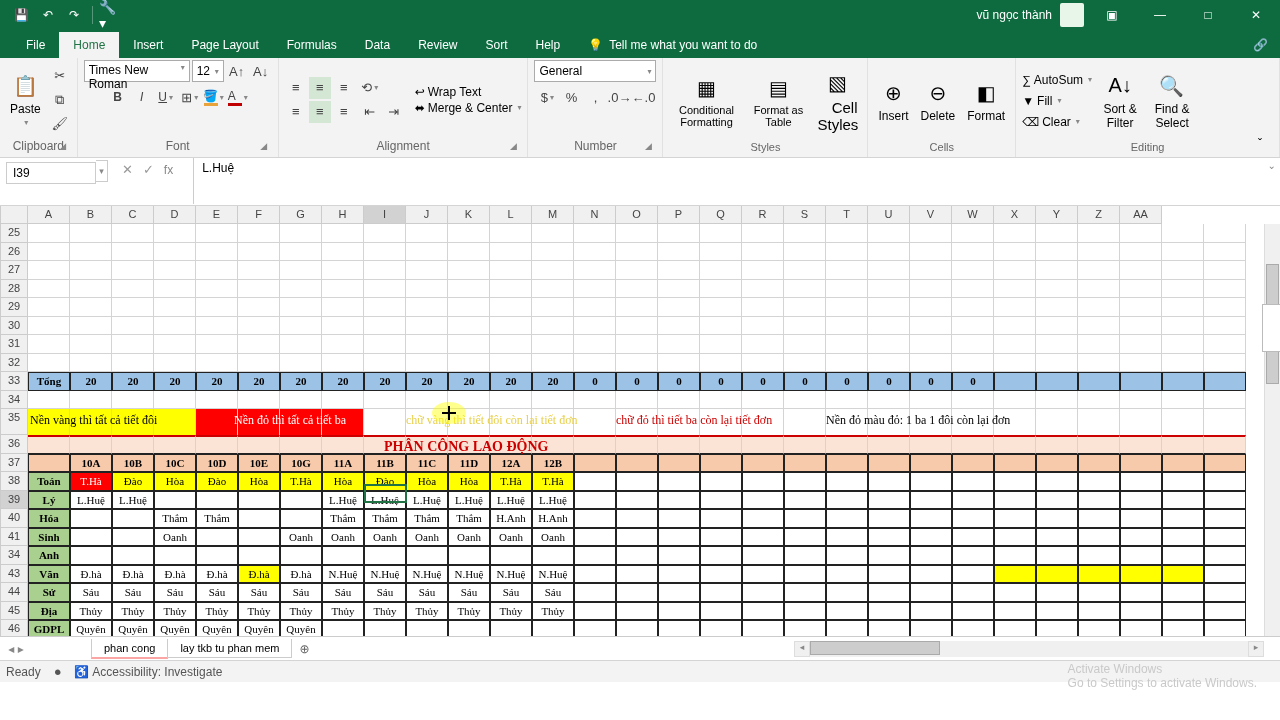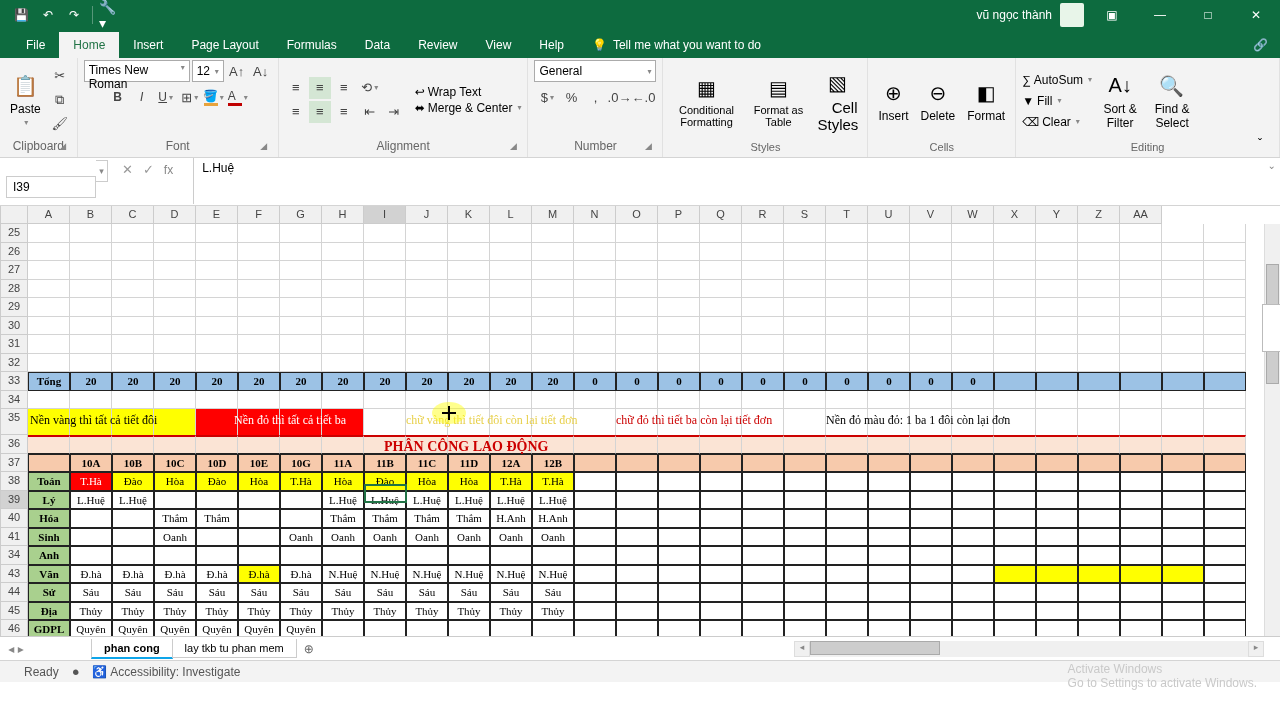--- a/index.html
+++ b/index.html
@@ -25,21 +25,21 @@
 .big-btn .ico{width:28px;height:28px;display:flex;align-items:center;justify-content:center;font-size:20px}
 .small-btn{width:22px;height:22px;display:flex;align-items:center;justify-content:center;font-size:13px;color:#444}
 .font-combo{width:106px;height:22px;border:1px solid #ababab;background:#fff;font-size:11px;padding:2px 4px;display:flex;align-items:flex-start;justify-content:space-between}
 .size-combo{width:32px;height:22px;border:1px solid #ababab;background:#fff;font-size:11px;padding:2px 4px;display:flex;align-items:center;justify-content:space-between}
 .num-combo{width:122px;height:22px;border:1px solid #ababab;background:#fff;font-size:11px;padding:2px 4px;display:flex;align-items:center;justify-content:space-between}
 .vcol{display:flex;flex-direction:column;gap:2px}
 .hrow{display:flex;gap:2px;align-items:center}
 .chk{font-size:11px;display:flex;align-items:center;gap:3px}
 .collapse-ribbon{position:absolute;right:6px;bottom:4px;width:16px;height:16px}
 .namebox-row{height:48px;border-bottom:1px solid #d4d4d4;display:flex;align-items:flex-start;background:#fff}
-.namebox{width:90px;height:22px;border:1px solid #ccc;margin:18px 0 0 6px;padding:2px 6px;font-size:12px;display:flex;align-items:center}
+.namebox{width:90px;height:22px;border:1px solid #ccc;margin:4px 0 0 6px;padding:2px 6px;font-size:12px;display:flex;align-items:center}
 .namebox-dd{width:12px;height:22px;border:1px solid #ccc;border-left:none;margin-top:2px;display:flex;align-items:center;justify-content:center;color:#888;font-size:9px}
 .fbar-btns{display:flex;gap:10px;align-items:center;padding:4px 14px}
 .fbar-btn{color:#999;font-size:13px}
 .fx{color:#888;font-size:12px;margin-right:6px}
 .fbar{flex:1;height:46px;border-left:1px solid #ccc;padding:3px 8px;font-size:12px;position:relative}
 .fbar-expand{position:absolute;right:4px;top:2px;color:#888;font-size:10px}
 .grid-area{position:relative;height:430px;overflow:hidden;background:#fff}
 .col-headers{display:flex;height:18px;position:sticky;top:0}
 .selectall{width:28px;height:18px;background:#f0f0f0;border:1px solid #ccc;border-top:none}
 .colh{width:42px;height:18px;background:#f0f0f0;border:1px solid #ccc;border-left:none;border-top:none;text-align:center;font-size:11px;color:#444;line-height:17px}
@@ -60,27 +60,27 @@
 .plus-cursor::before,.plus-cursor::after{content:"";position:absolute;background:#000}
 .plus-cursor::before{width:14px;height:2px;top:8px;left:2px}
 .plus-cursor::after{width:2px;height:14px;top:2px;left:8px}
 .plus-halo{position:absolute;width:34px;height:22px;background:rgba(255,255,0,.45);border-radius:50%}
 .vscroll{position:absolute;right:0;top:18px;bottom:0;width:16px;background:#f0f0f0;border-left:1px solid #ddd}
 .vthumb{position:absolute;right:1px;width:13px;background:#cdcdcd;border:1px solid #aaa}
 .vknob{position:absolute;right:-4px;width:22px;height:48px;background:#fff;border:1px solid #bbb}
 .sheet-tabs{height:24px;background:#fff;border-top:1px solid #ccc;display:flex;align-items:center;position:relative}
 .st-nav{width:32px;display:flex;justify-content:center;gap:4px;color:#888}
 .st-tab{padding:3px 12px;border:1px solid #ccc;border-top:none;font-size:11px;background:#fff;margin-left:-1px}
-.st-tab.active{font-weight:bold;border-bottom:2px solid #0ea5e9}
+.st-tab.active{font-weight:normal;border-bottom:2px solid #fca5a5}
 .st-add{width:24px;text-align:center;color:#666}
 .hscroll{position:absolute;right:16px;width:470px;height:16px;top:4px;background:#f0f0f0;display:flex;align-items:center}
 .hs-btn{width:16px;height:16px;background:#f0f0f0;border:1px solid #ddd;text-align:center;font-size:9px;color:#888}
 .hs-track{flex:1;height:16px;position:relative}
 .hs-thumb{position:absolute;left:0;width:130px;height:14px;background:#cdcdcd;border:1px solid #aaa;top:0}
-.status{height:22px;background:#f3f3f3;border-top:1px solid #d4d4d4;display:flex;align-items:center;padding:0 24px;font-size:11px;color:#555;gap:14px;position:relative}
+.status{height:22px;background:#f3f3f3;border-top:1px solid #d4d4d4;display:flex;align-items:center;padding:0 6px;font-size:11px;color:#555;gap:14px;position:relative}
 .watermark{position:absolute;right:23px;bottom:30px;color:#c9c9c9;font-size:20px;pointer-events:none;text-align:left;z-index:2}
 .watermark .sub{font-size:12px}
 .note{font-family:"Times New Roman",serif;font-size:12px;text-align:left}
 .dd{font-size:8px;color:#888;margin-left:2px}
 .underline-red{border-bottom:3px solid #c00000;width:14px;display:inline-block}
 .underline-ora{border-bottom:3px solid #e8a33d;width:14px;display:inline-block}
 .editing-col{display:flex;flex-direction:column;gap:1px;font-size:11px}
 .editing-row{display:flex;align-items:center;gap:3px;height:20px}
 .pctitle{white-space:nowrap}
 </style>
@@ -106,21 +106,21 @@
 </div>
 
 <div class="tabs">
   <div class="tab file">File</div>
   <div class="tab active">Home</div>
   <div class="tab">Insert</div>
   <div class="tab">Page Layout</div>
   <div class="tab">Formulas</div>
   <div class="tab">Data</div>
   <div class="tab">Review</div>
-  <div class="tab">View</div>
+  <div class="tab">Sort</div>
   <div class="tab">Help</div>
   <div class="tab" style="display:flex;align-items:center;gap:6px">
     <span>💡</span>
     <span>Tell me what you want to do</span>
   </div>
   <div style="margin-left:auto;padding:6px 12px">🔗</div>
 </div>
 
 <div class="ribbon">
 

